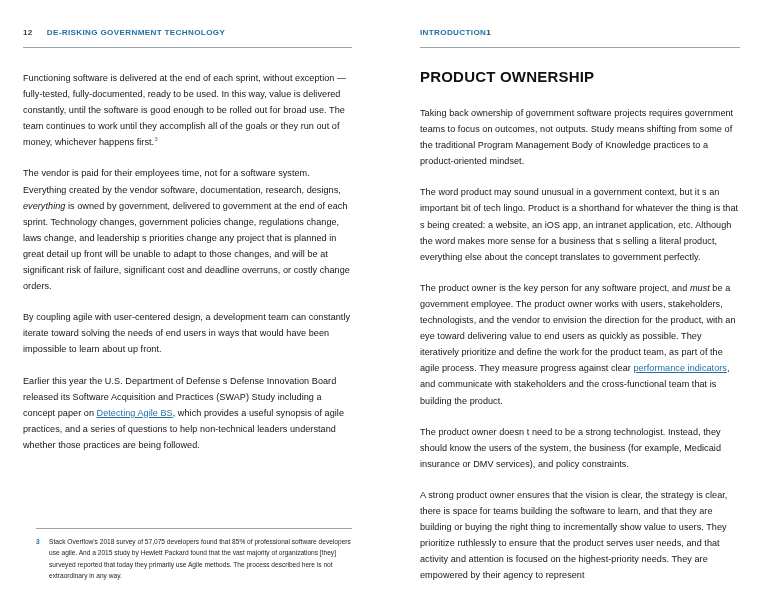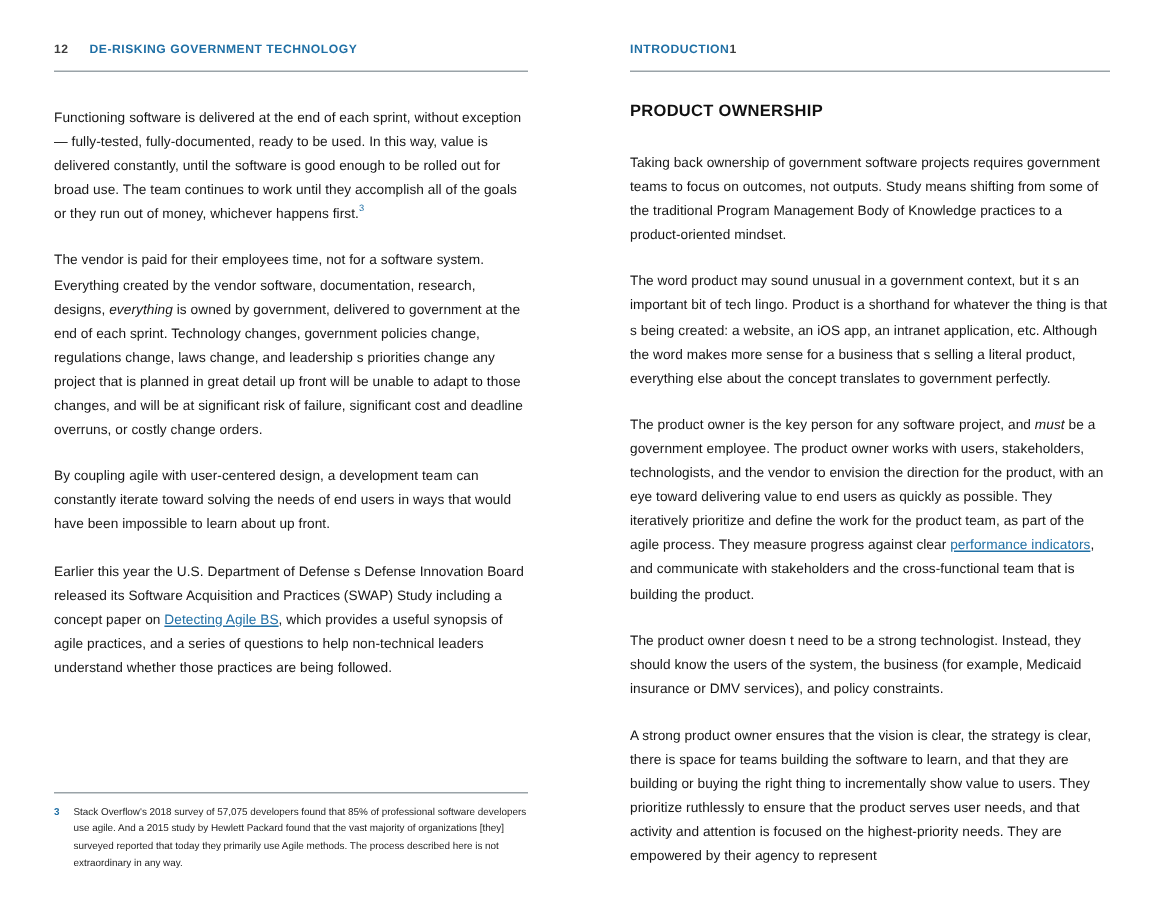--- a/index.html
+++ b/index.html
@@ -19,21 +19,21 @@
     width: 776px;
     height: 600px;
     box-sizing: border-box;
   }
   .page {
     position: relative;
     box-sizing: border-box;
     height: 600px;
     background: #ffffff;
   }
-  .page-left  { width: 388px; padding: 28px 36px 0 36px; }
+  .page-left  { width: 388px; padding: 28px 36px 0 23px; }
   .page-right { width: 388px; padding: 28px 36px 0 32px; }
 
   
   .runhead {
     display: flex;
     align-items: baseline;
     font-size: 8.1px;
     font-weight: bold;
     letter-spacing: 0.35px;
     height: 14px;
@@ -77,21 +77,21 @@
   }
   sup.fn {
     font-size: 6.2px;
     vertical-align: super;
     line-height: 0;
     color: #1f6fa5;
   }
 
   
   h2.section-title {
-    font-size: 11px;
+    font-size: 15px;
     font-weight: bold;
     letter-spacing: 0.2px;
     margin: 20px 0 20px 0;
     color: #111111;
     text-transform: uppercase;
   }
   .col-body-right { margin-top: 0; }
 
   
   .footnote-area {

